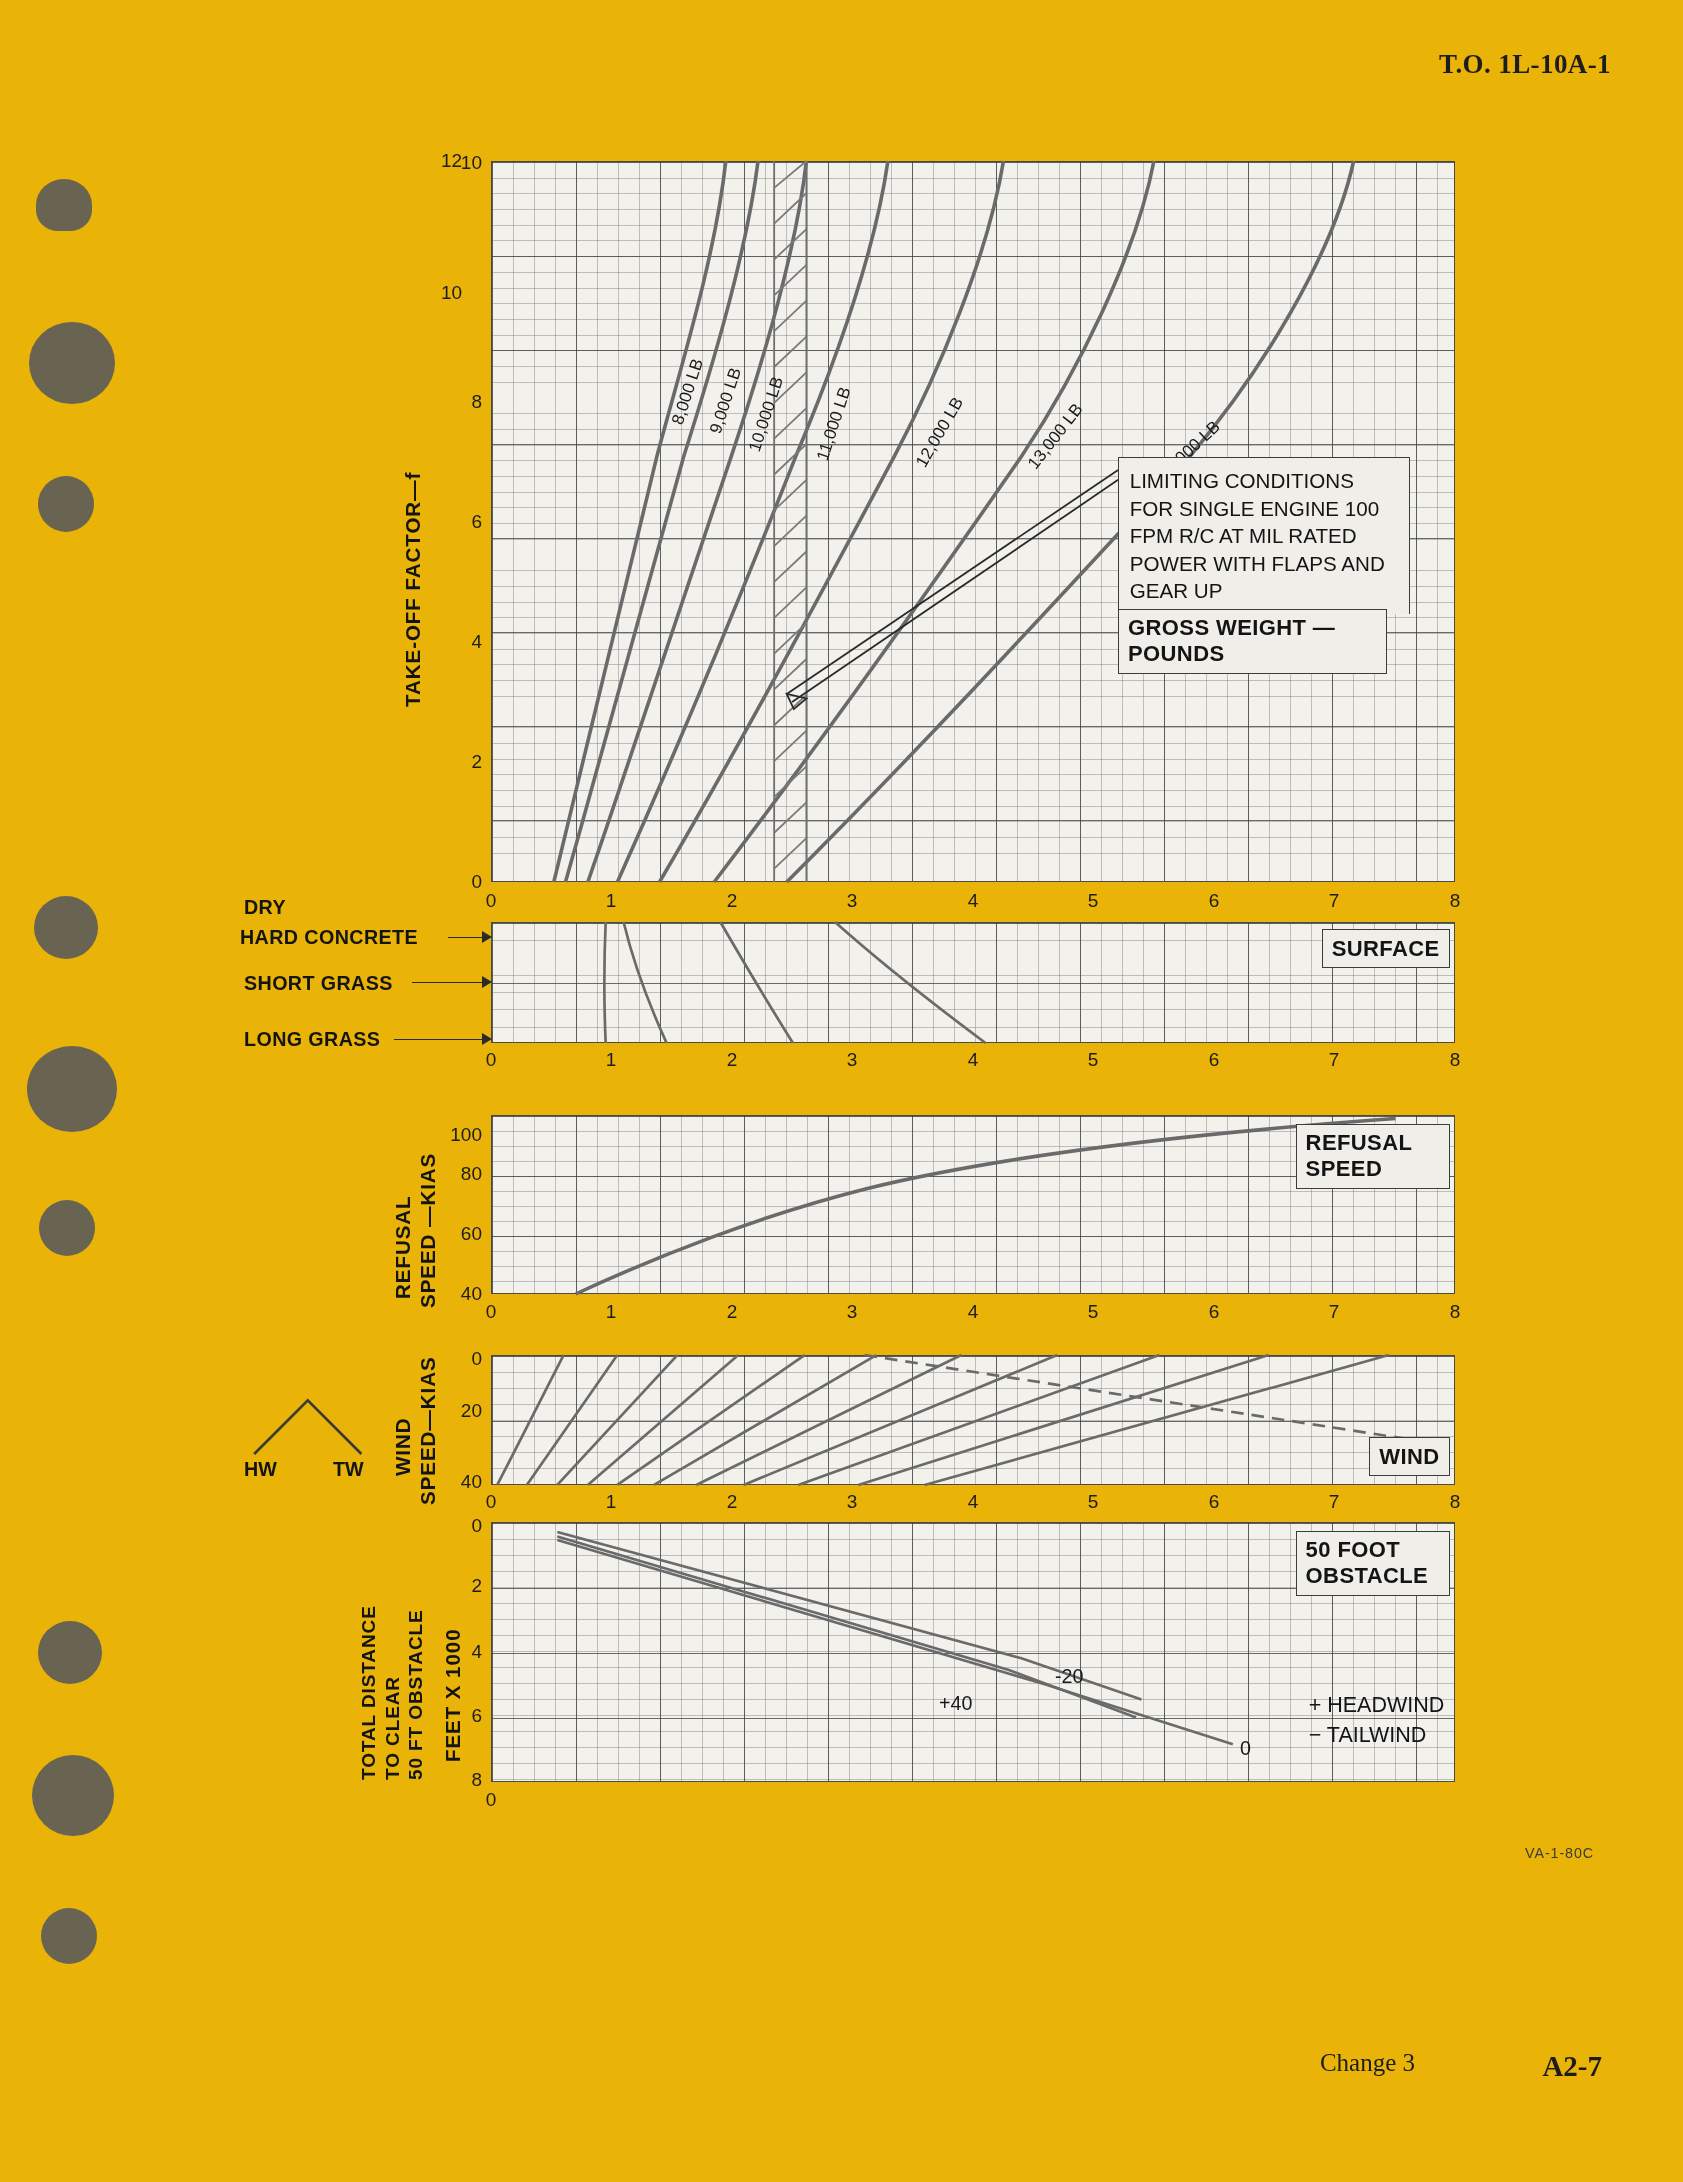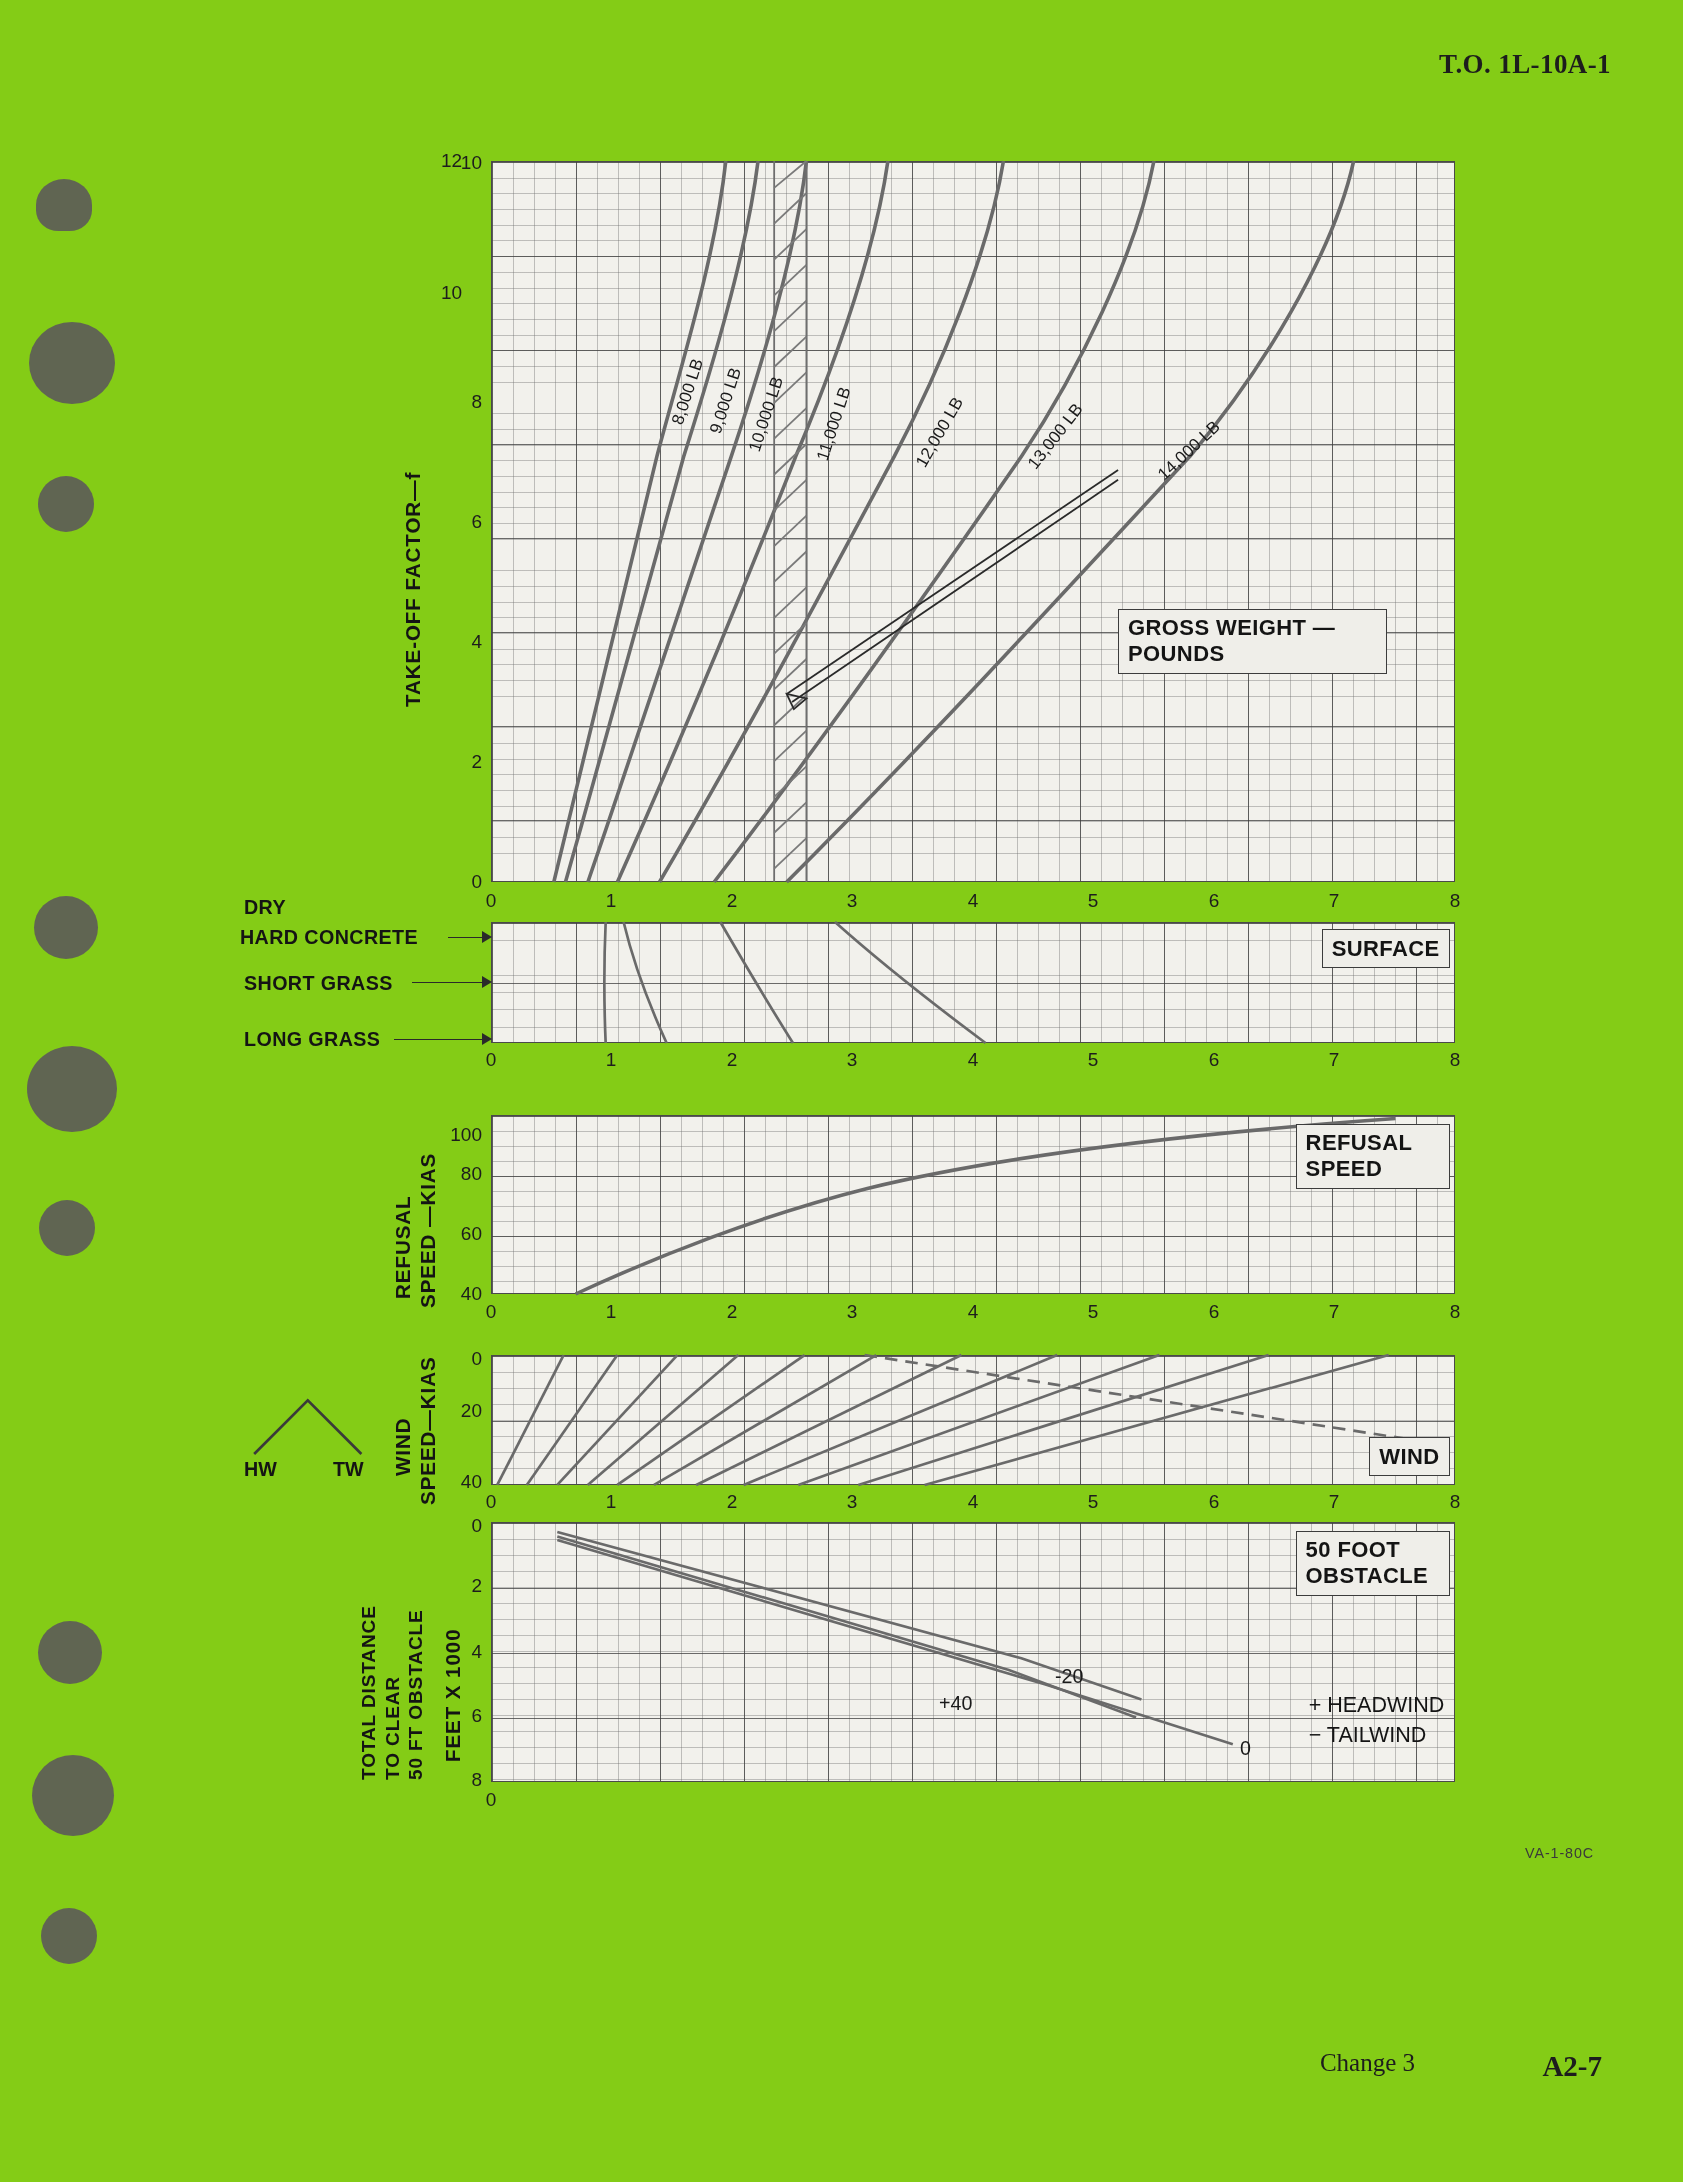--- a/index.html
+++ b/index.html
@@ -4,21 +4,21 @@
 <style>
   html,body{margin:0;padding:0;background:#ffffff;}
   body{
     width:1684px;height:2183px;position:relative;overflow:hidden;
     font-family:"Liberation Sans", sans-serif;
     color:#2b2b2b;
     background:#f7f6f2;
   }
   .page{
     position:absolute;inset:0;
-    background:#84cc16;
+    background:#eab308;
   }
   
   .doc-id{
     position:absolute;top:49px;right:73px;
     font-family:"Liberation Serif", serif;
     font-weight:bold;font-size:27px;letter-spacing:0.4px;color:#1d1d1d;
   }
   .footer-change{
     position:absolute;bottom:106px;right:269px;
     font-family:"Liberation Serif", serif;font-size:25px;color:#1d1d1d;
@@ -156,20 +156,21 @@
     </svg>
 
     <div class="curvelabel" style="left:177px;top:260px;transform:rotate(-72deg);">8,000 LB</div>
     <div class="curvelabel" style="left:215px;top:269px;transform:rotate(-72deg);">9,000 LB</div>
     <div class="curvelabel" style="left:254px;top:287px;transform:rotate(-72deg);">10,000 LB</div>
     <div class="curvelabel" style="left:322px;top:296px;transform:rotate(-72deg);">11,000 LB</div>
     <div class="curvelabel" style="left:421px;top:300px;transform:rotate(-60deg);">12,000 LB</div>
     <div class="curvelabel" style="left:533px;top:300px;transform:rotate(-52deg);">13,000 LB</div>
     <div class="curvelabel" style="left:663px;top:309px;transform:rotate(-43deg);">14,000 LB</div>
 
+    <div class="plainbox" style="left:627px;top:296px;width:269px;border-bottom:none;">LIMITING CONDITIONS FOR SINGLE ENGINE 100 FPM R/C AT MIL RATED POWER WITH FLAPS AND GEAR UP</div>
     <div class="boxlabel" style="left:627px;top:448px;width:269px;box-sizing:border-box;">GROSS WEIGHT — POUNDS</div>
 
     <div class="ytick" style="left:-38px;top:721px;width:29px;">0</div>
     <div class="ytick" style="left:-38px;top:601px;width:29px;">2</div>
     <div class="ytick" style="left:-38px;top:481px;width:29px;">4</div>
     <div class="ytick" style="left:-38px;top:361px;width:29px;">6</div>
     <div class="ytick" style="left:-43px;top:241px;width:34px;">8</div>
     <div class="ytick" style="left:-43px;top:1.8px;width:34px;">10</div>
 
     <div class="xtick" style="left:0px;top:729px;">0</div>

